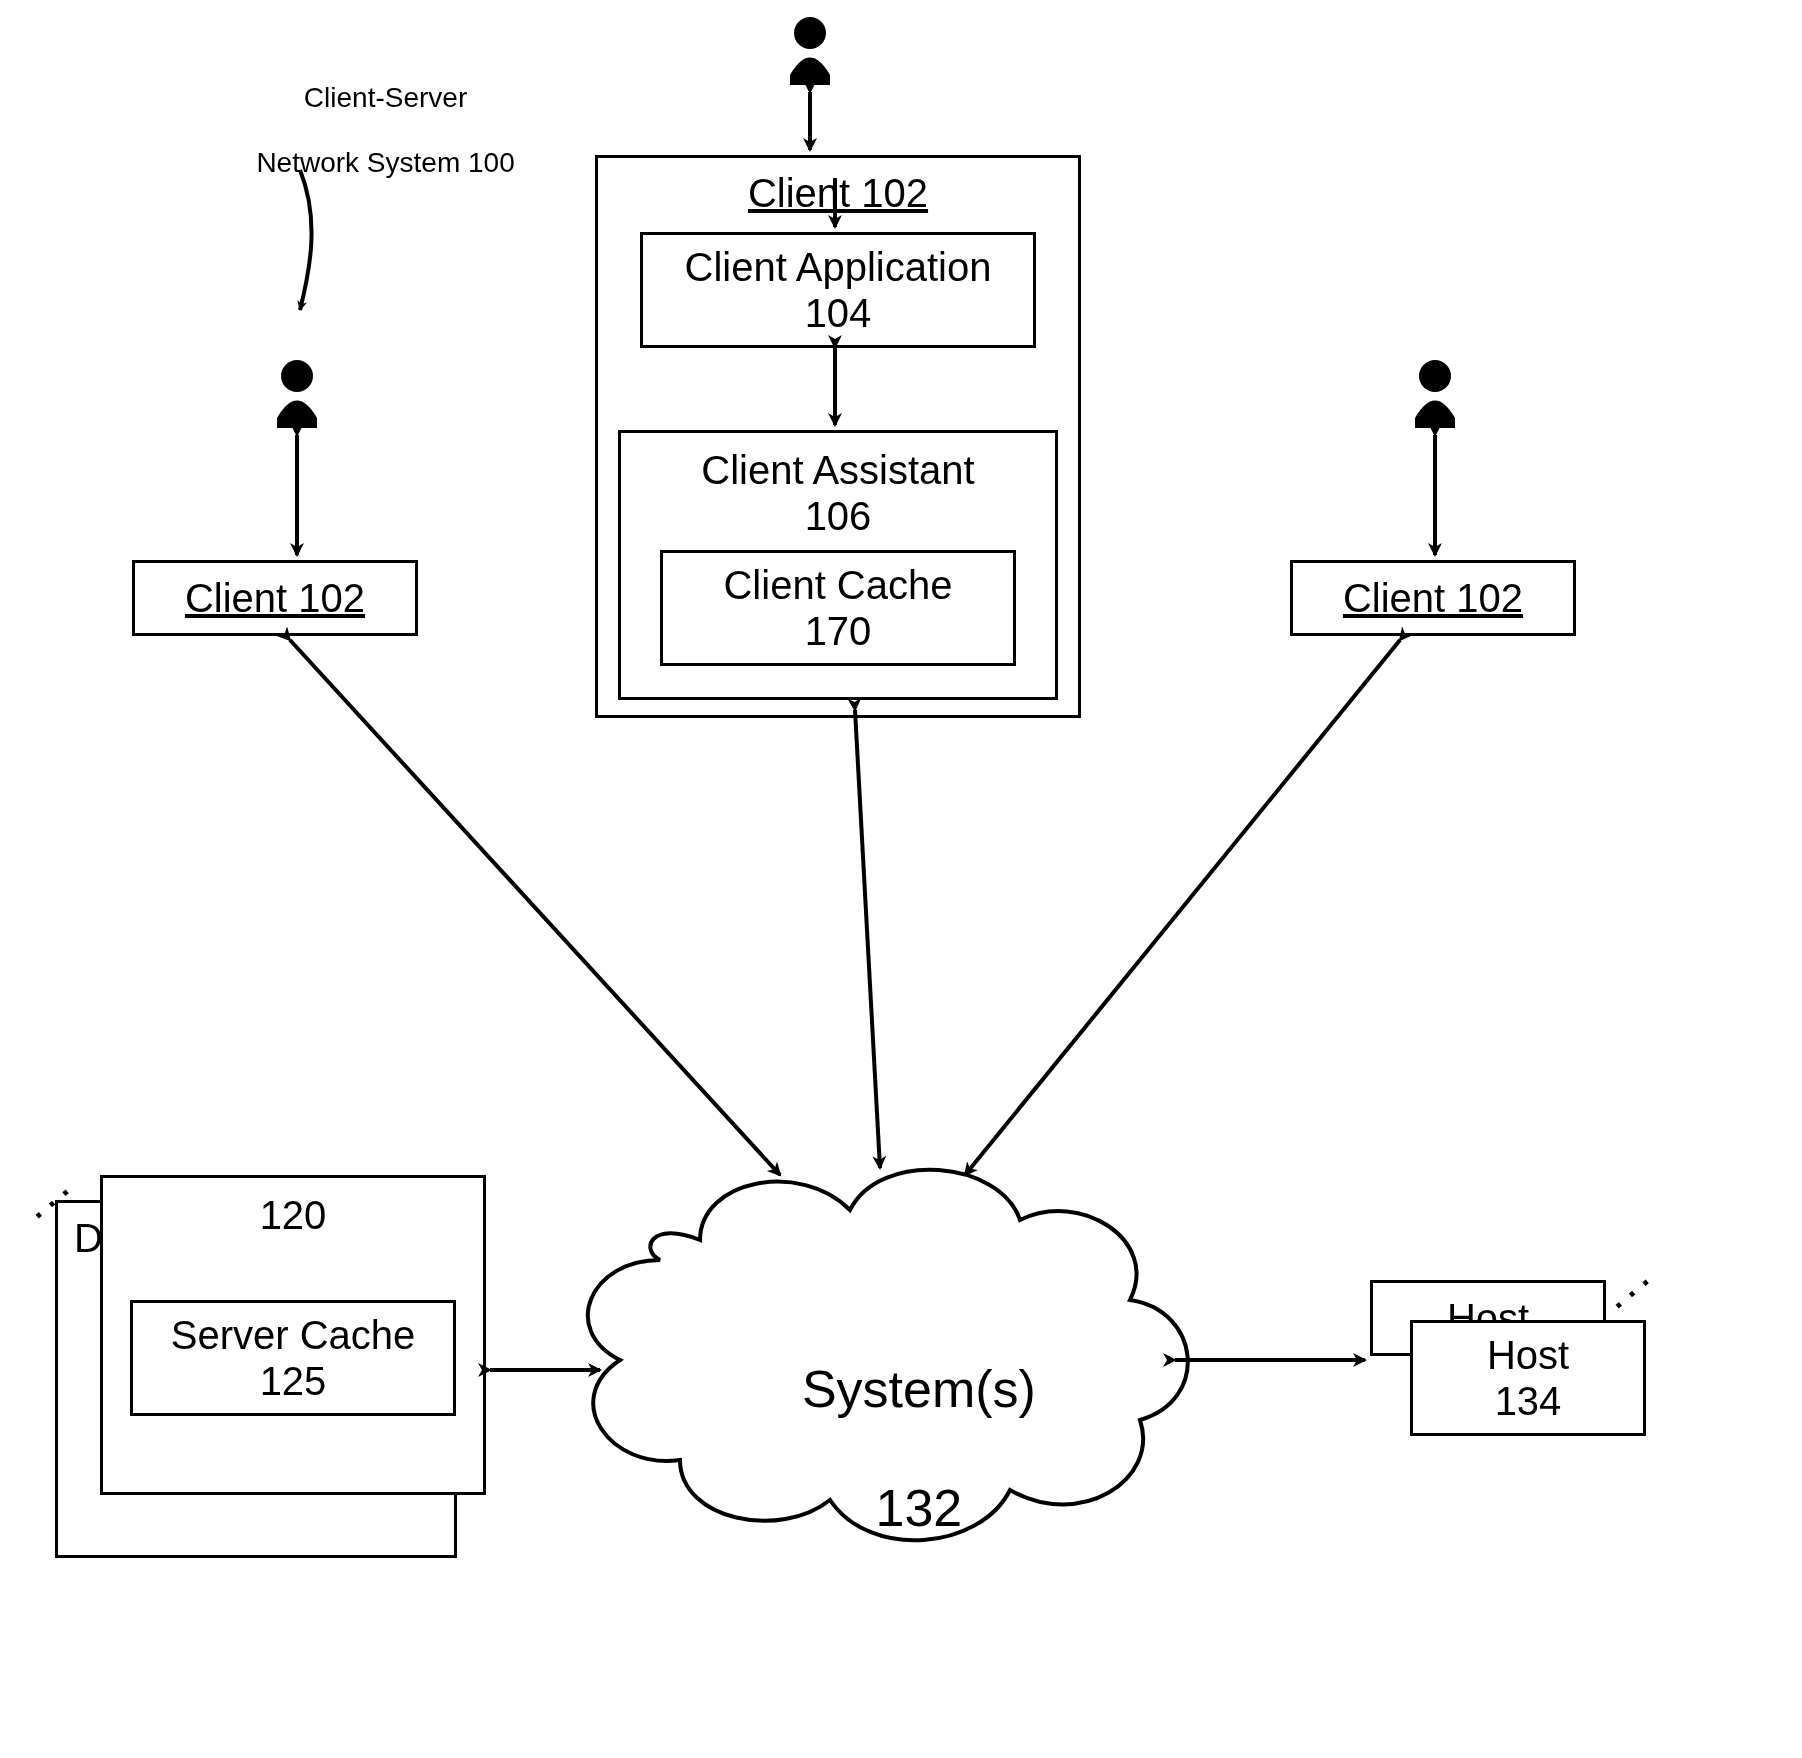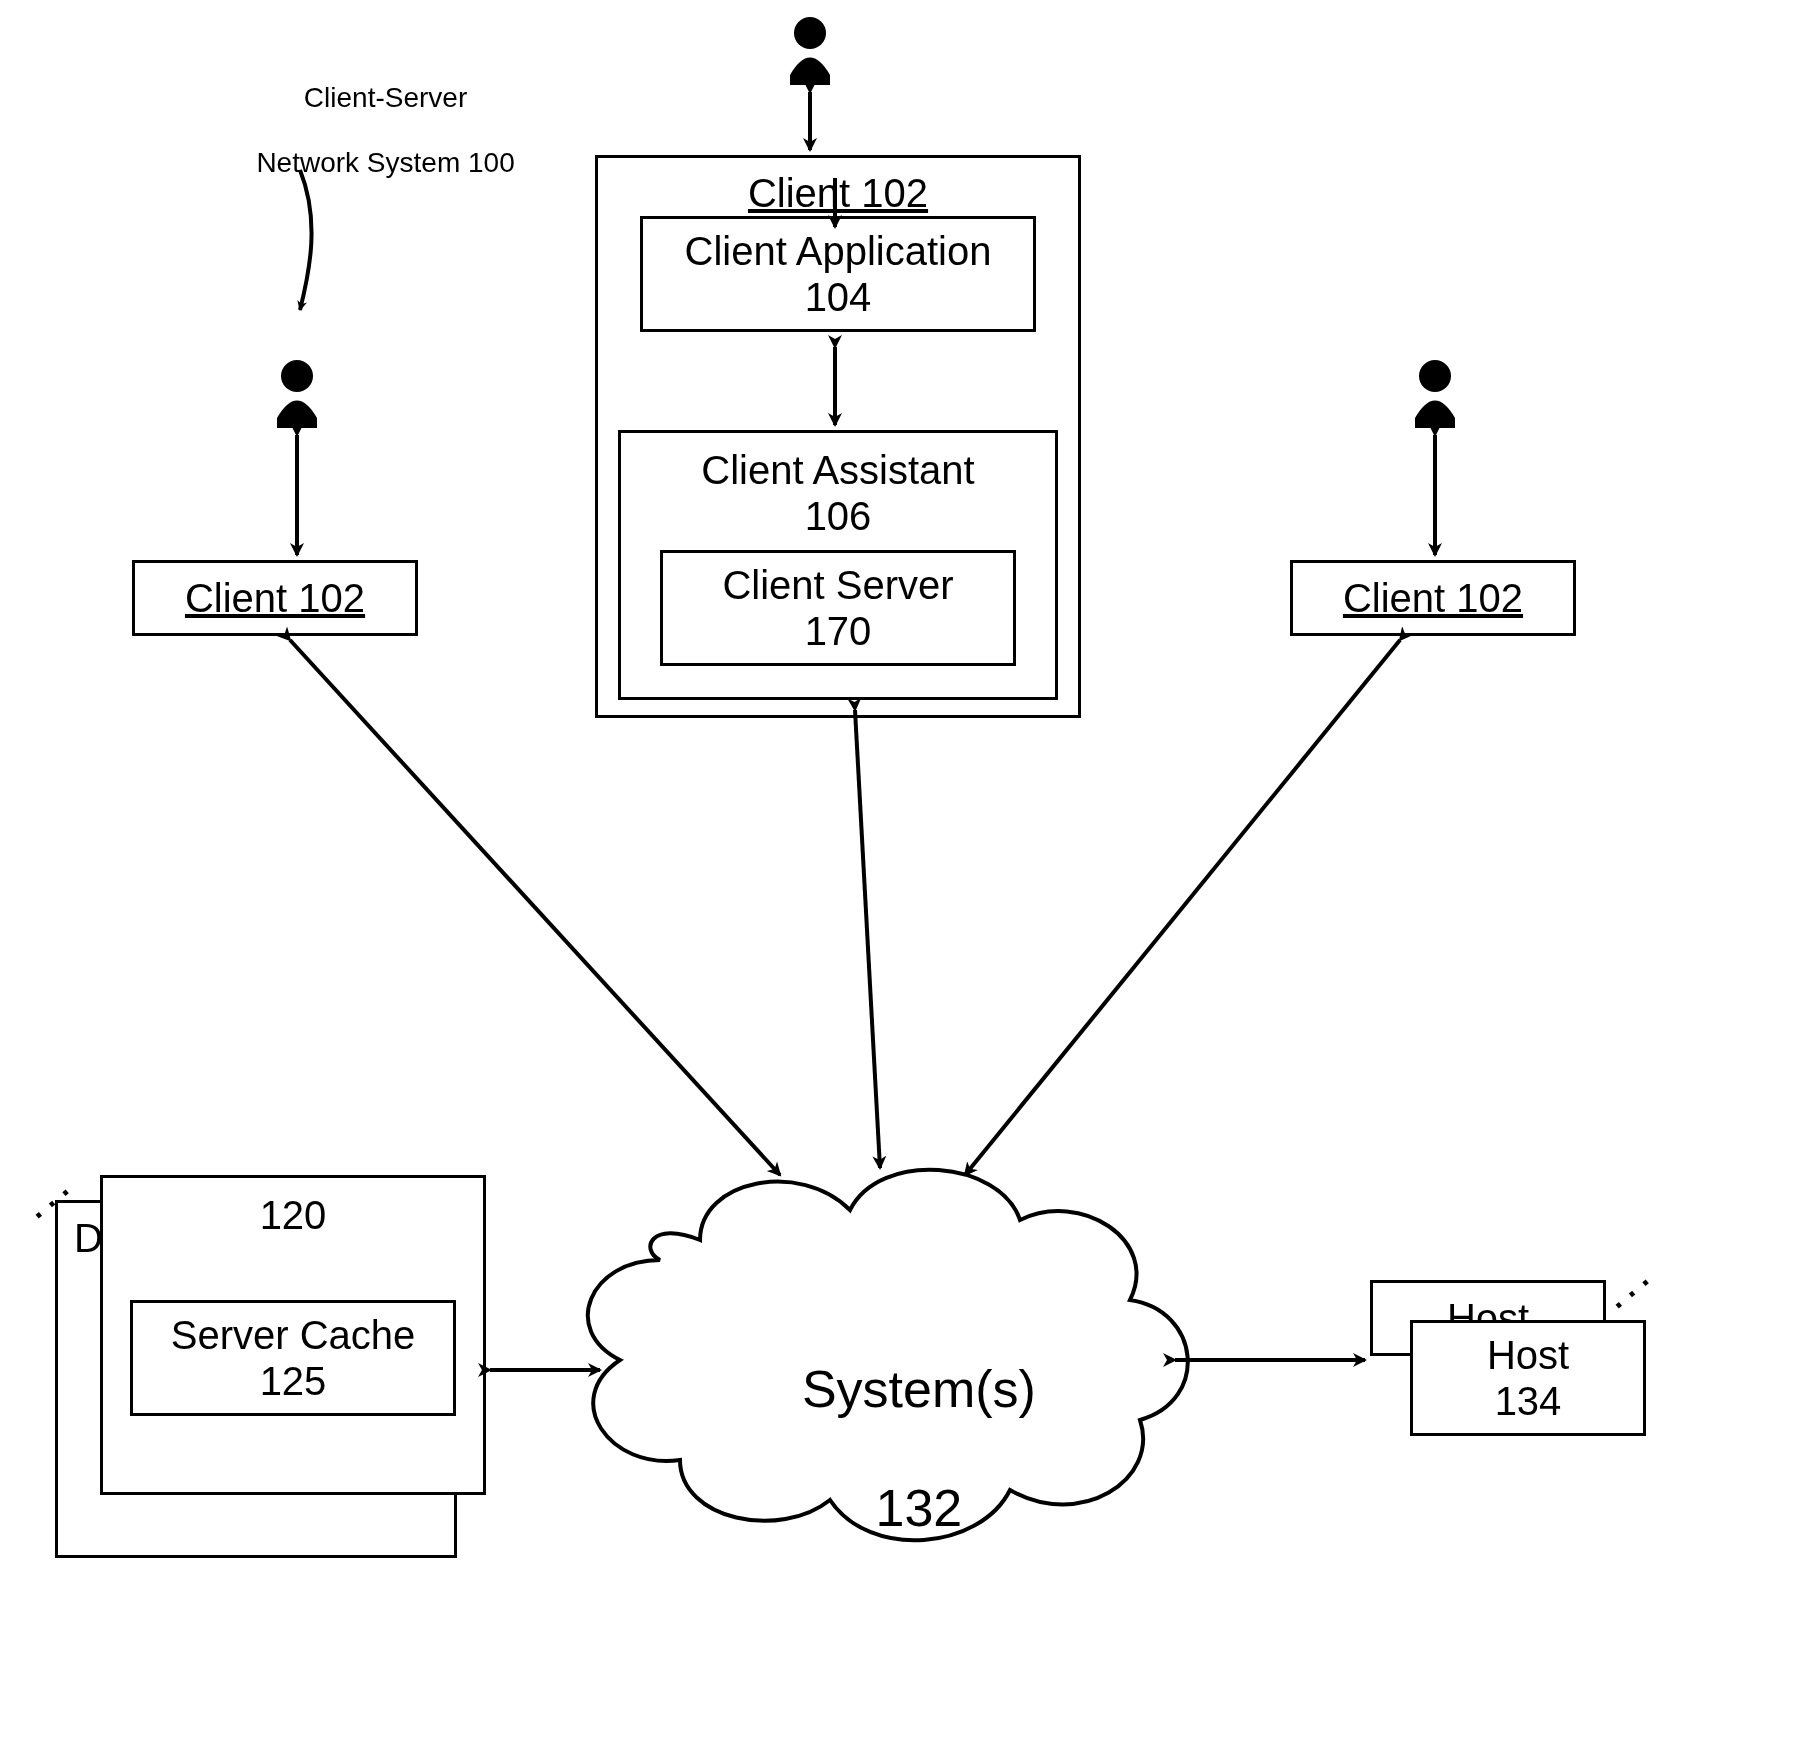--- a/index.html
+++ b/index.html
@@ -79,40 +79,40 @@
   </svg>
 
   <svg class="overlay">
     <line x1="810" y1="92" x2="810" y2="150" stroke="#000" stroke-width="4" marker-start="url(#ah2)" marker-end="url(#ah2)"></line>
   </svg>
 
   <div class="box" style="left:595px; top:155px; width:480px; height:545px; justify-content:flex-start; padding-top:12px;">
     <div class="underline" style="font-size:40px;">Client 102</div>
   </div>
 
-  <div class="box" style="left:640px; top:216px; width:390px; height:110px;">
+  <div class="box" style="left:640px; top:232px; width:390px; height:110px;">
     <span>Client Application</span>
     <span>104</span>
   </div>
 
   <svg class="overlay">
     <line x1="835" y1="178" x2="835" y2="227" stroke="#000" stroke-width="4" marker-end="url(#ah2)"></line>
   </svg>
 
   <svg class="overlay">
     <line x1="835" y1="347" x2="835" y2="425" stroke="#000" stroke-width="4" marker-start="url(#ah2)" marker-end="url(#ah2)"></line>
   </svg>
 
   <div class="box" style="left:618px; top:430px; width:434px; height:250px; justify-content:flex-start; padding-top:14px;">
     <span>Client Assistant</span>
     <span>106</span>
   </div>
 
   <div class="box" style="left:660px; top:550px; width:350px; height:110px;">
-    <span>Client Server</span>
+    <span>Client Cache</span>
     <span>170</span>
   </div>
 
   <svg class="overlay">
     <g transform="translate(272,358)">
       <circle cx="25" cy="18" r="16" fill="#000"></circle>
       <path d="M5,60 Q25,25 45,60 L45,70 L5,70 Z" fill="#000"></path>
     </g>
   </svg>
 

